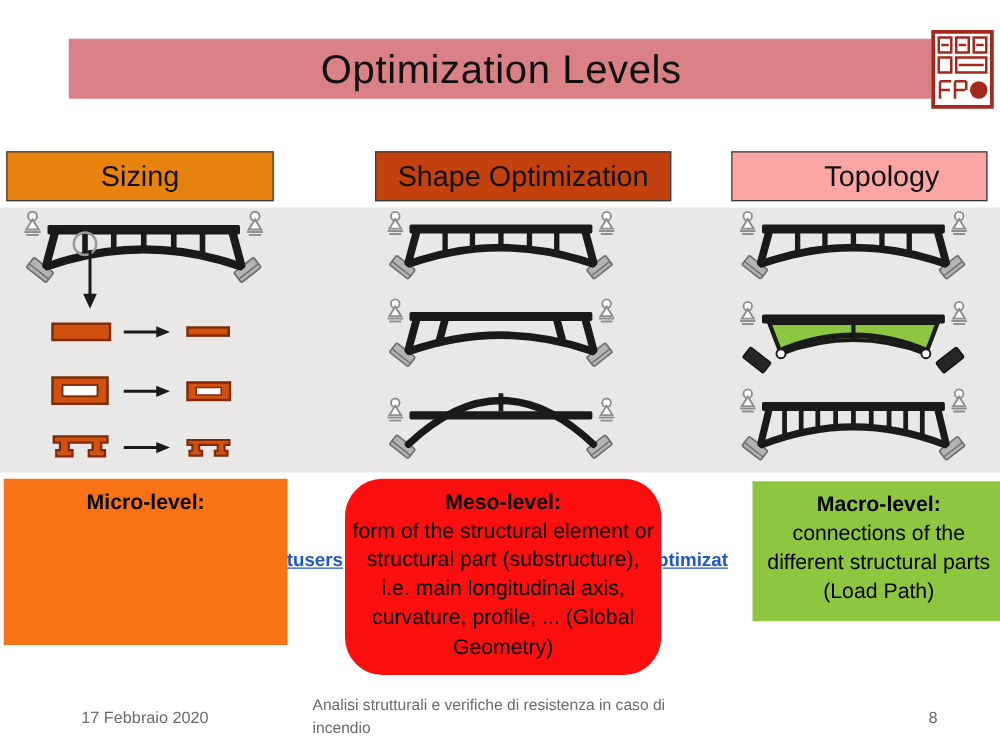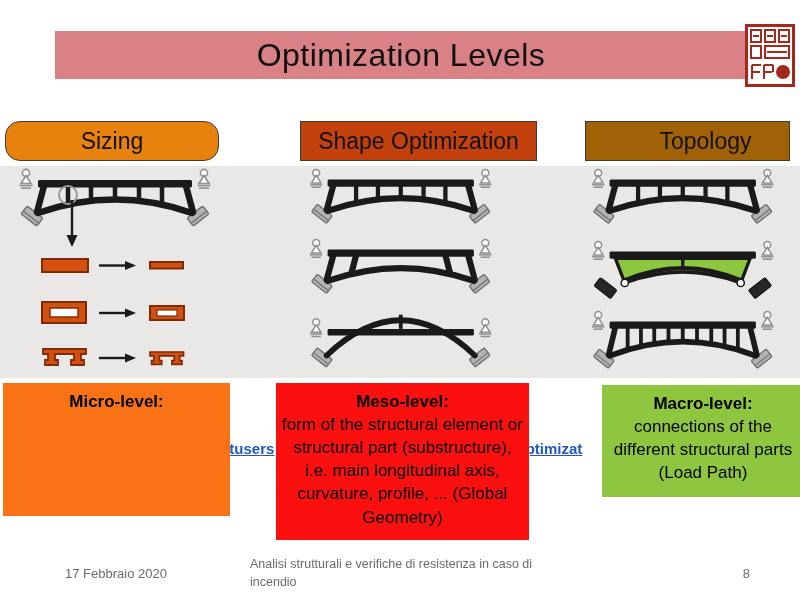--- a/index.html
+++ b/index.html
@@ -12,34 +12,34 @@
   .title-banner span{font-size:32px;color:#101010;letter-spacing:0.5px;}
 
   
   .seal{position:absolute;left:745px;top:24px;width:50px;height:63px;background:#fff;
     border:3px solid #a5281c;box-sizing:border-box;}
 
   
   .col-header{position:absolute;top:121px;height:40px;border:1px solid #3a3a3a;
     box-sizing:border-box;display:flex;align-items:center;justify-content:center;
     font-size:23px;color:#111;}
-  .hdr-sizing{left:5px;width:214px;background:#e8820e;border-radius:15px;}
+  .hdr-sizing{left:5px;width:214px;background:#e8820e;}
   .hdr-shape{left:300px;width:237px;background:#c2410c;}
-  .hdr-topology{left:585px;width:205px;background:#a16207;padding-left:36px;}
+  .hdr-topology{left:585px;width:205px;background:#fca5a5;padding-left:36px;}
 
   
   .diagram-panel{position:absolute;left:0;top:166px;width:800px;height:212px;background:#e9e8e7;}
   .diagram-svg{position:absolute;left:0;top:0;}
 
   
   .desc-box{position:absolute;box-sizing:border-box;color:#000;text-align:center;
     font-size:17px;line-height:1.36;padding:7px 5px;}
   .desc-title{font-weight:bold;}
   .box-micro{left:3px;top:383px;width:227px;height:133px;background:#f97316;z-index:3;}
-  .box-meso{left:276px;top:383px;width:253px;height:157px;background:#fb0f0f;z-index:3;}
+  .box-meso{left:276px;top:383px;width:253px;height:157px;background:#fb0f0f;z-index:3;border-radius:30px;}
   .box-macro{left:602px;top:385px;width:202px;height:112px;background:#8ec63f;z-index:3;}
 
   
   .link-frag{position:absolute;top:440px;z-index:1;color:#2158c4;font-size:15px;
     font-weight:600;text-decoration:underline;white-space:nowrap;cursor:pointer;}
   .frag-left{left:221px;}
   .frag-right{left:514px;}
 
   
   .footer-text{position:absolute;color:#6b6b6b;}

